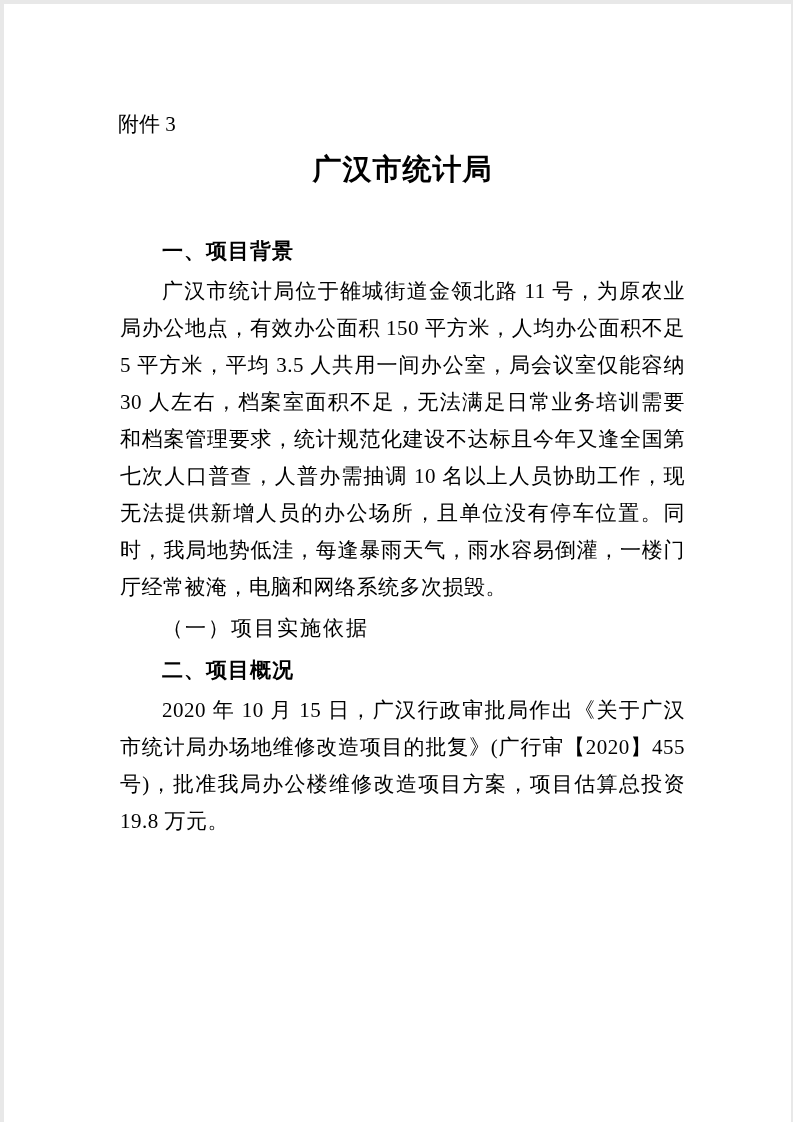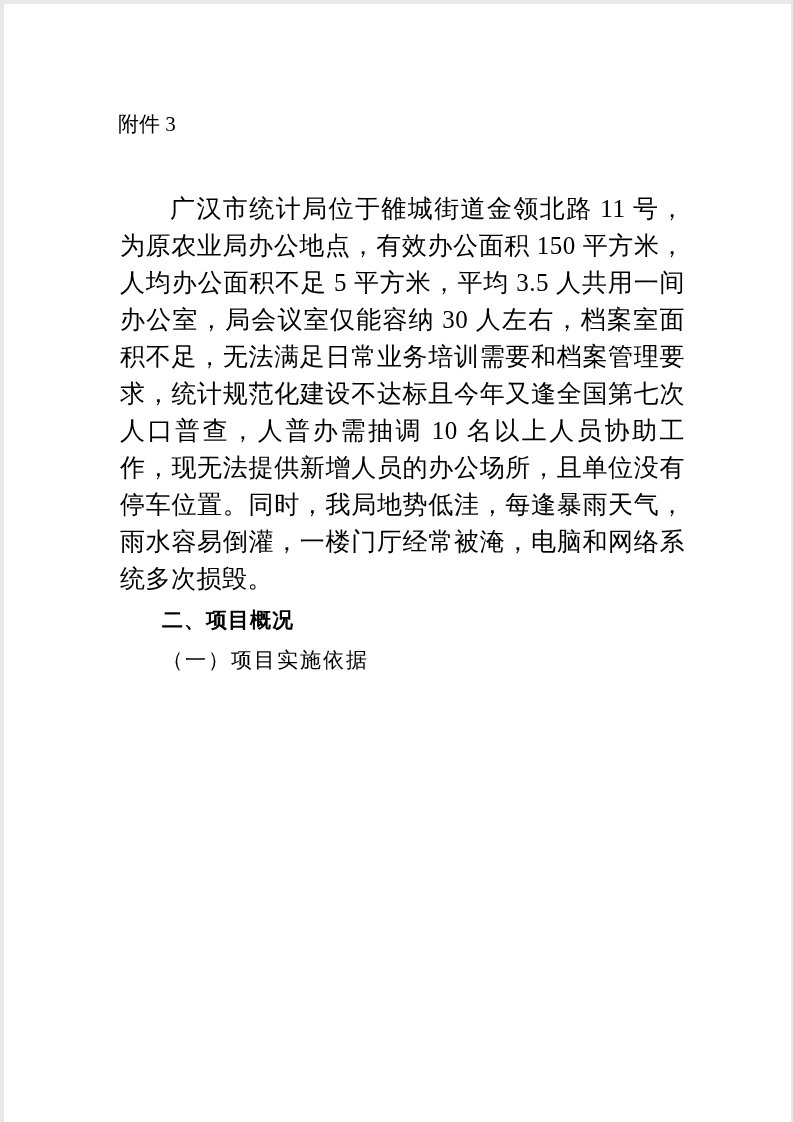--- a/index.html
+++ b/index.html
@@ -64,21 +64,21 @@
     font-family: "Liberation Serif", serif;
     font-weight: 400;
     font-size: 21px;
     line-height: 37px;
     text-indent: 2em;
     letter-spacing: 2px;
   }
 
   .sec.paragraph {
     font-family: "Liberation Serif", serif;
-    font-size: 25px;
+    font-size: 21px;
     line-height: 37px;
     text-indent: 2em;
     text-align: justify;
     text-justify: inter-ideograph;
     letter-spacing: 0.5px;
   }
 
   .page-number {
     position: absolute;
     top: 1020px;
@@ -93,24 +93,27 @@
 </style>
 </head>
 <body>
 
 <div class="doc-page">
   <div class="doc-content">
 
     <div class="attachment-label">附件 3</div>
 
     <div class="doc-title">
+      <div>广汉市统计局</div>
     </div>
 
     <div class="doc-body">
 
+    <div class="sec heading1">一、项目背景</div>
         <div class="sec paragraph">广汉市统计局位于雒城街道金领北路 11 号，为原农业局办公地点，有效办公面积 150 平方米，人均办公面积不足 5 平方米，平均 3.5 人共用一间办公室，局会议室仅能容纳 30 人左右，档案室面积不足，无法满足日常业务培训需要和档案管理要求，统计规范化建设不达标且今年又逢全国第七次人口普查，人普办需抽调 10 名以上人员协助工作，现无法提供新增人员的办公场所，且单位没有停车位置。同时，我局地势低洼，每逢暴雨天气，雨水容易倒灌，一楼门厅经常被淹，电脑和网络系统多次损毁。</div>
+        <div class="sec heading2">（一）项目实施依据</div>
         <div class="sec heading1">二、项目概况</div>
-        <div class="sec heading2">（一）项目实施依据</div>
+        <div class="sec paragraph">2020 年 10 月 15 日，广汉行政审批局作出《关于广汉市统计局办场地维修改造项目的批复》(广行审【2020】455 号)，批准我局办公楼维修改造项目方案，项目估算总投资 19.8 万元。</div>
       </div>
 
   </div>
 
 </div>
 
 </body></html>

